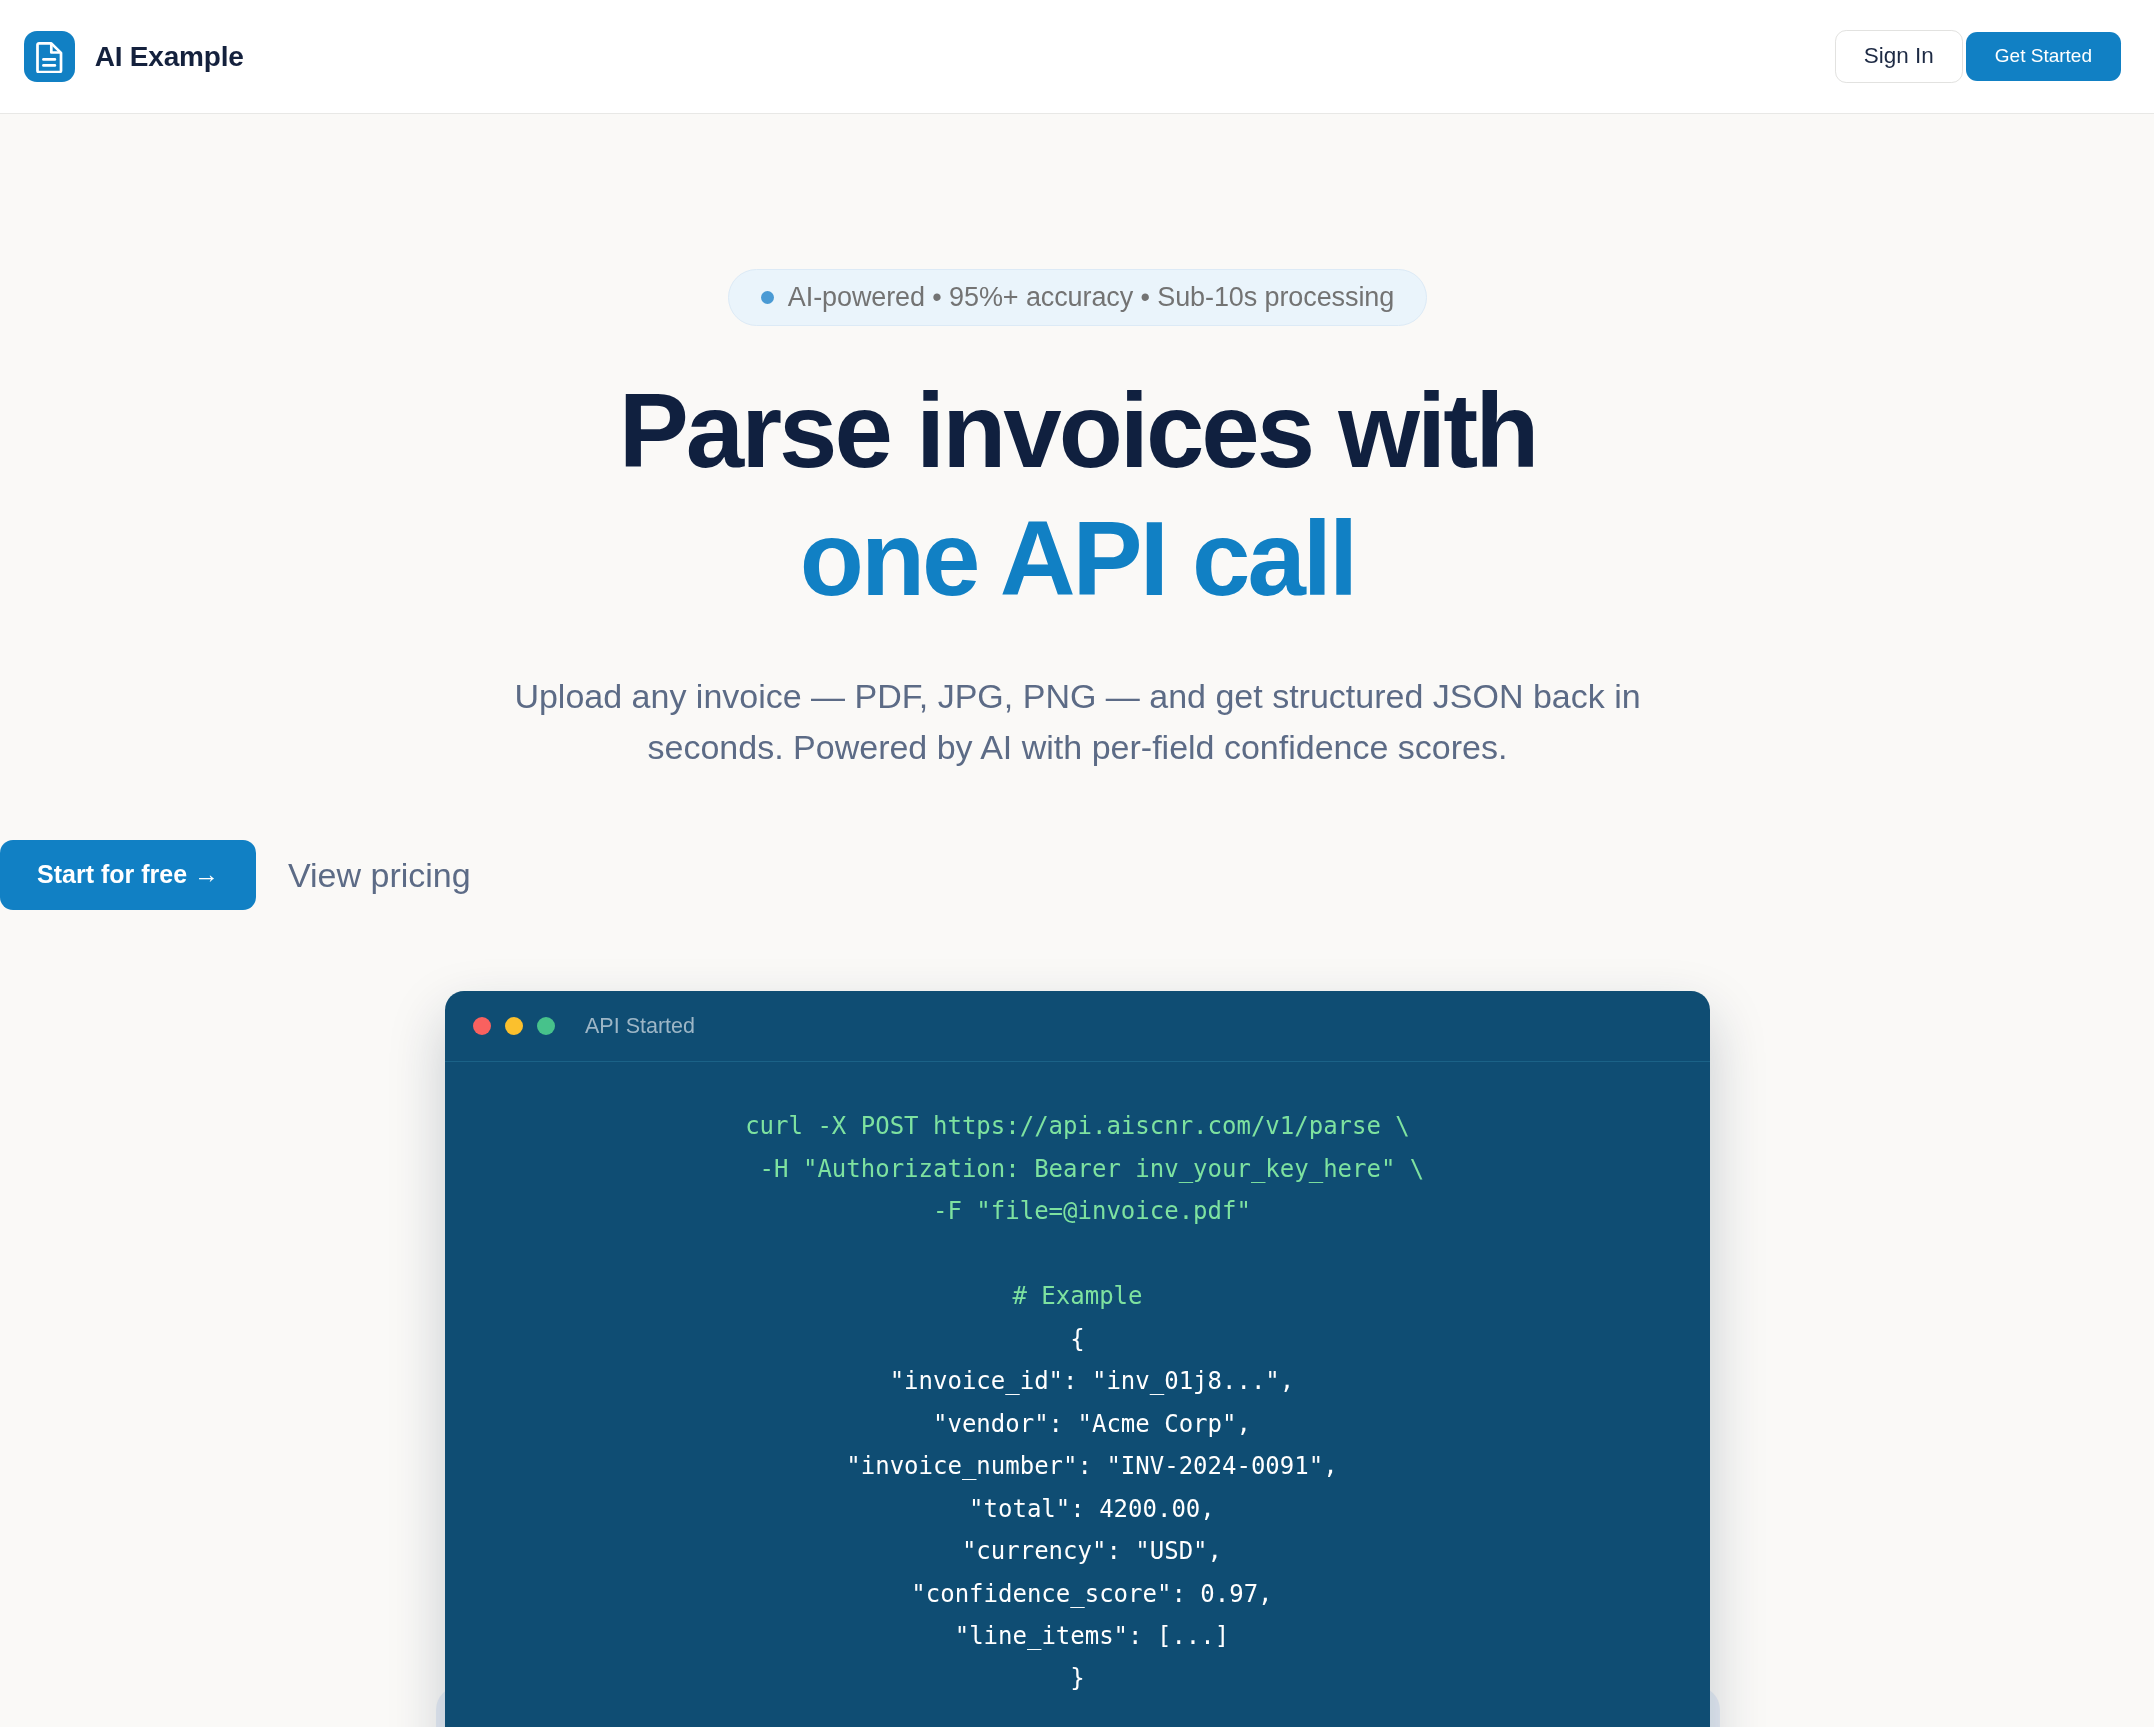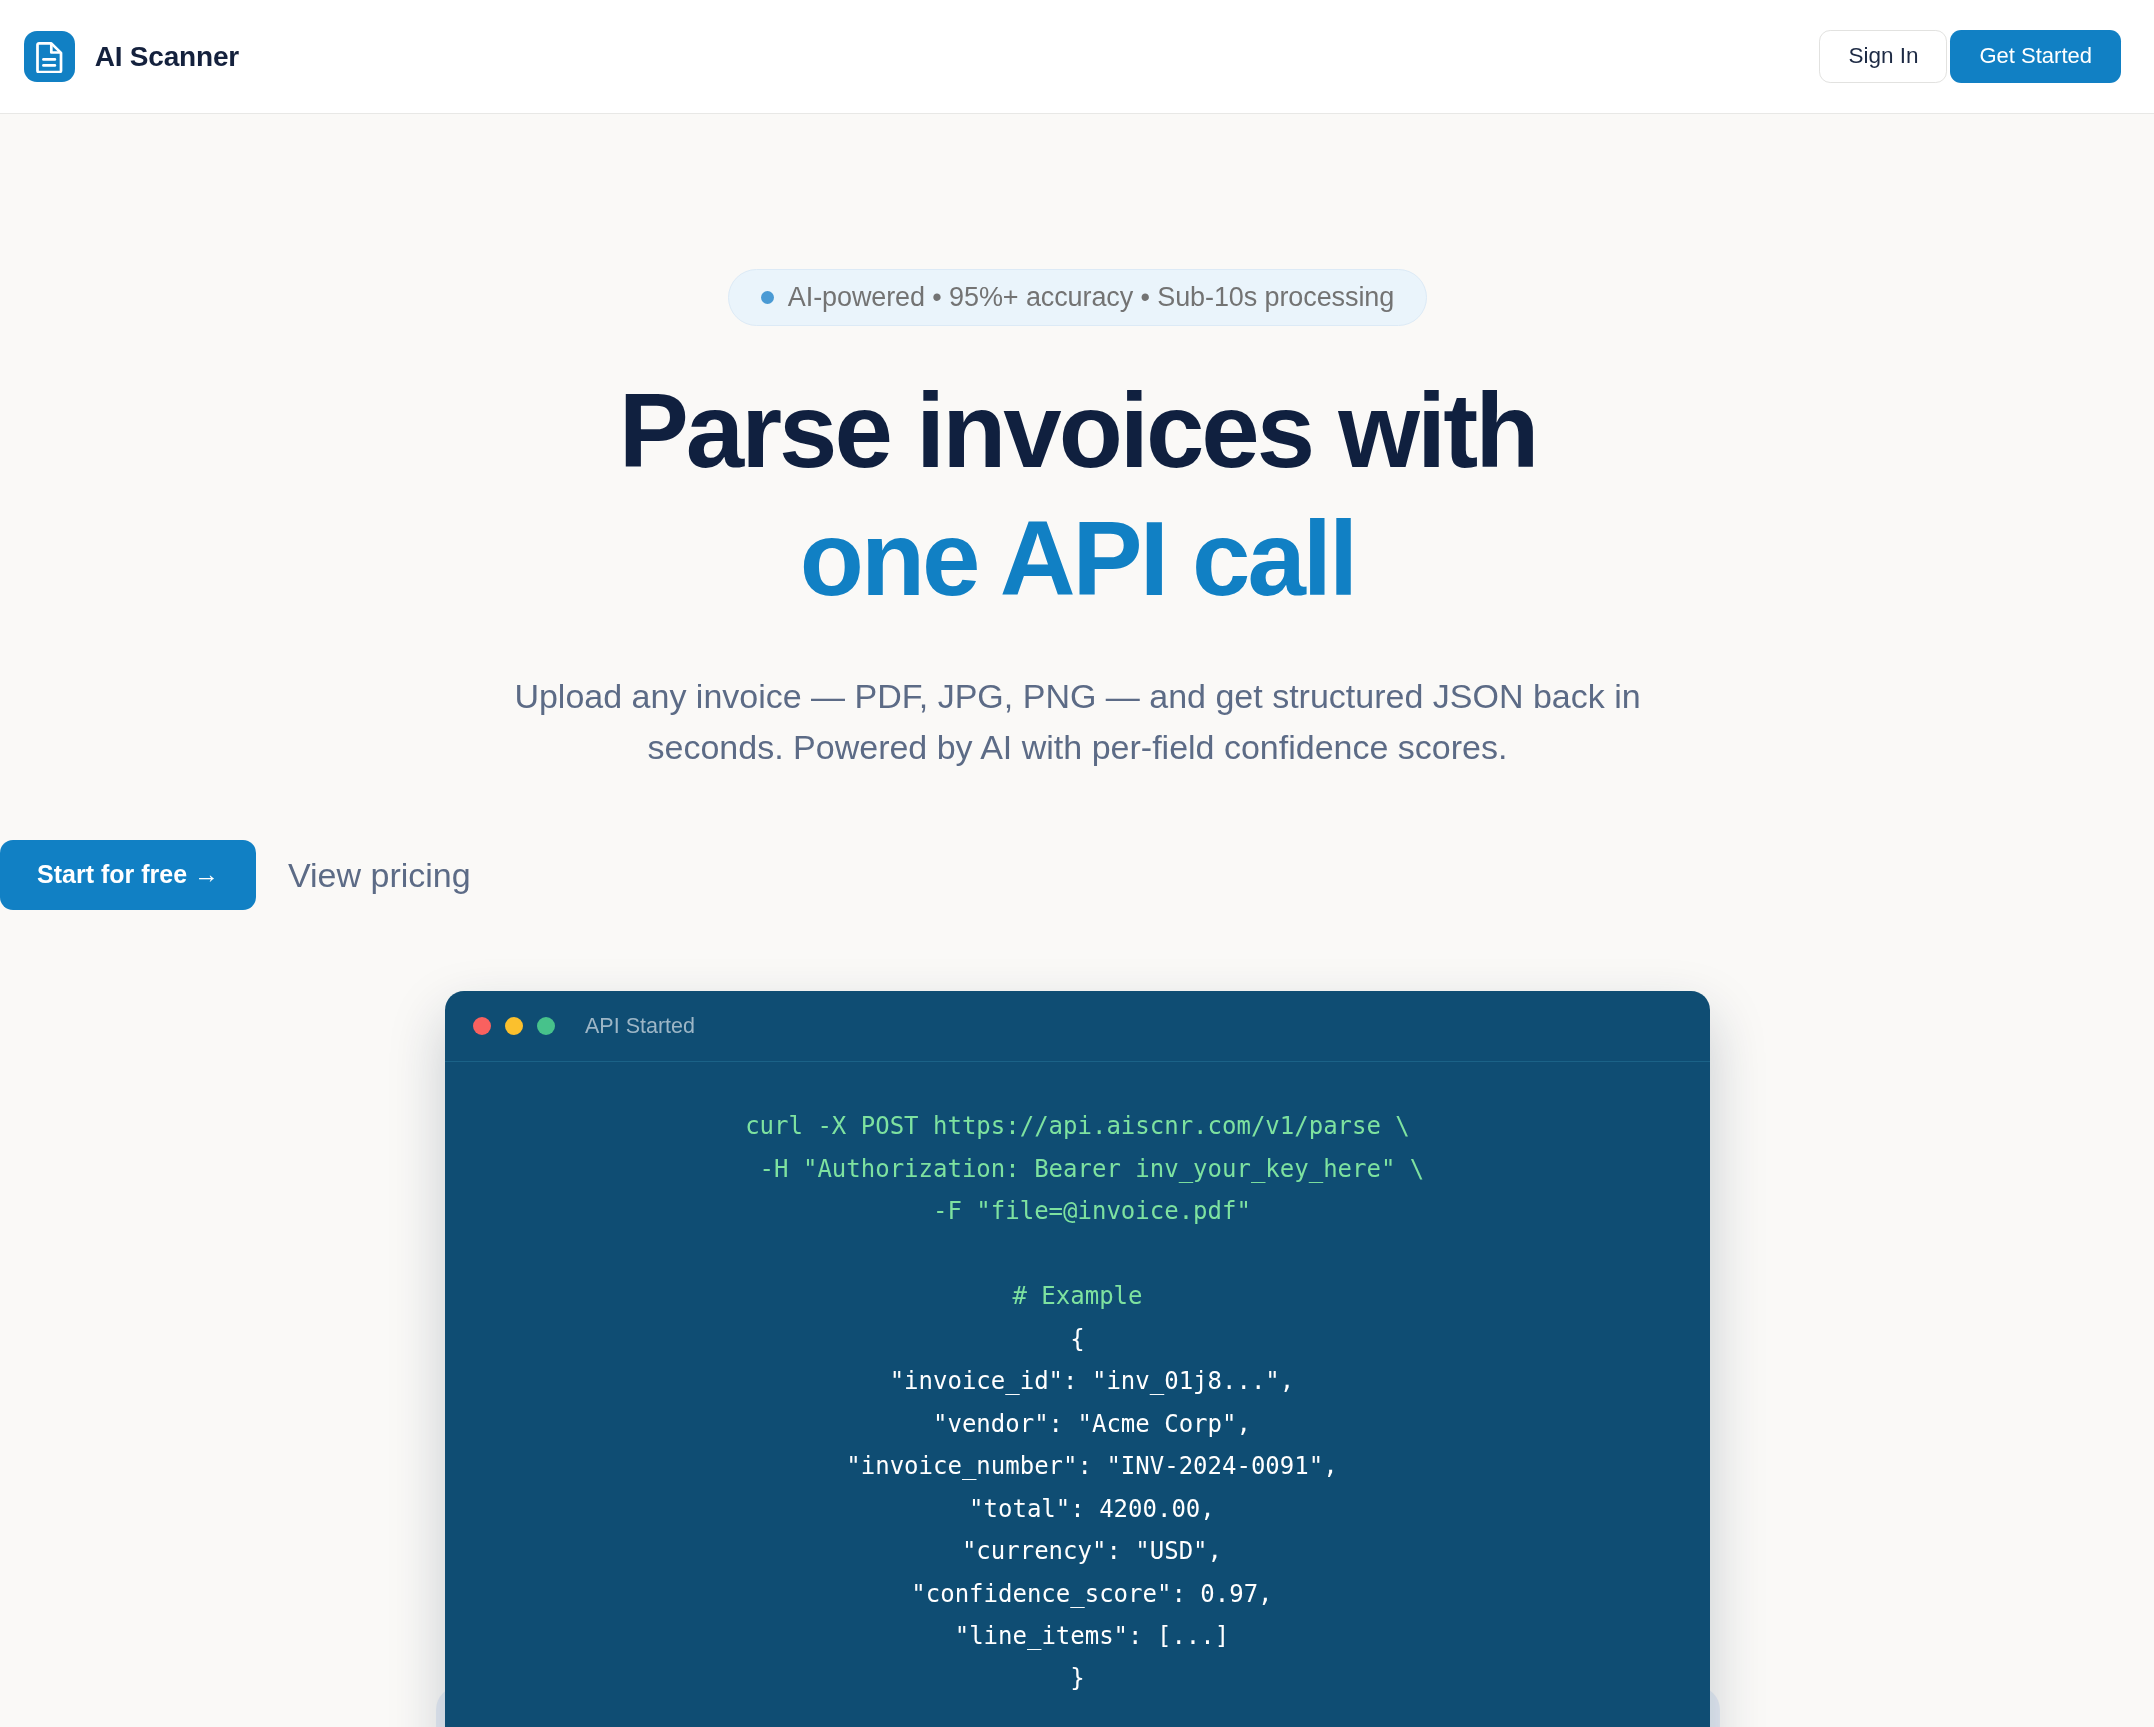--- a/index.html
+++ b/index.html
@@ -66,21 +66,21 @@
     background: #ffffff;
     border: 0.9px solid #e2e2e0;
     border-radius: 11.2px;
     padding: 13px 28px;
     cursor: pointer;
     font-family: inherit;
     line-height: 1.1;
   }
 
   .btn-getstarted {
-    font-size: 22px;
+    font-size: 19px;
     color: #ffffff;
     background: #1180c4;
     border: none;
     border-radius: 11.2px;
     padding: 14px 29px;
     cursor: pointer;
     font-family: inherit;
     line-height: 1.1;
   }
 
@@ -233,21 +233,21 @@
 
   <div class="brand">
     <span class="brand-logo">
       <svg width="28" height="32" viewBox="0 0 30 34" fill="none" aria-hidden="true">
         <path d="M3.2 2.4h13.2L26.8 12.6v19.0a1.6 1.6 0 0 1-1.6 1.6H3.2a1.6 1.6 0 0 1-1.6-1.6V4.0a1.6 1.6 0 0 1 1.6-1.6z" stroke="#ffffff" stroke-width="2.9" stroke-linejoin="round" fill="none"></path>
         <path d="M16.4 2.4v9.8h10.4" stroke="#ffffff" stroke-width="2.9" stroke-linejoin="round" fill="none"></path>
         <path d="M8.0 19.6h12.2" stroke="#ffffff" stroke-width="2.9" stroke-linecap="round"></path>
         <path d="M8.0 26.0h12.2" stroke="#ffffff" stroke-width="2.9" stroke-linecap="round"></path>
       </svg>
     </span>
-    <span class="brand-name">AI Scanner</span>
+    <span class="brand-name">AI Example</span>
   </div>
 
   <div class="nav-actions">
     <button class="btn-signin">Sign In</button>
     <button class="btn-getstarted">Get Started</button>
   </div>
 
 </header>
 
 <main class="hero">

